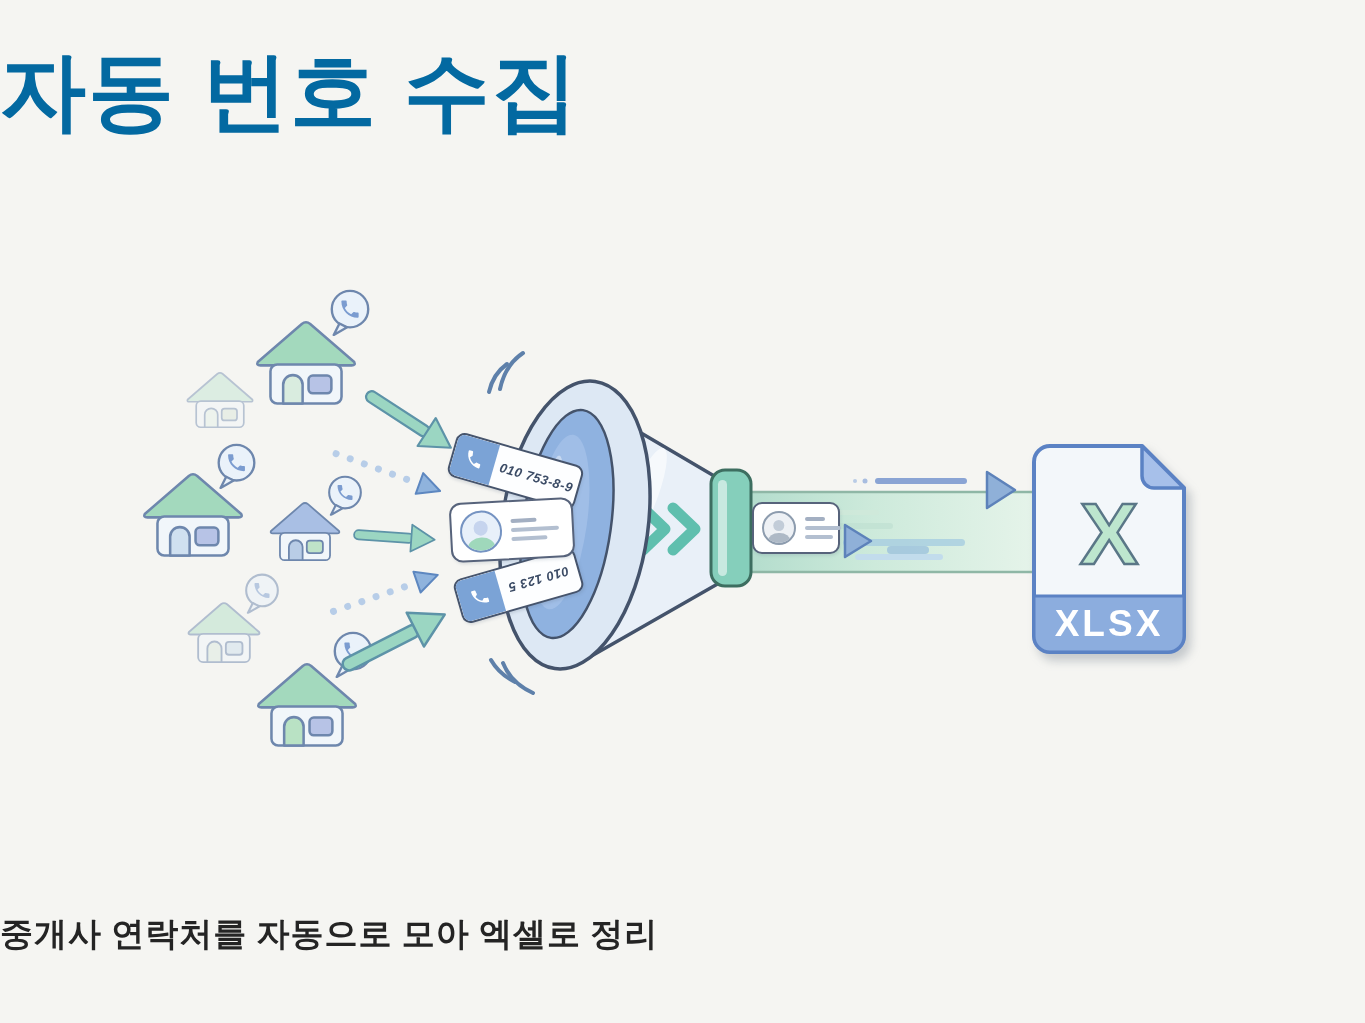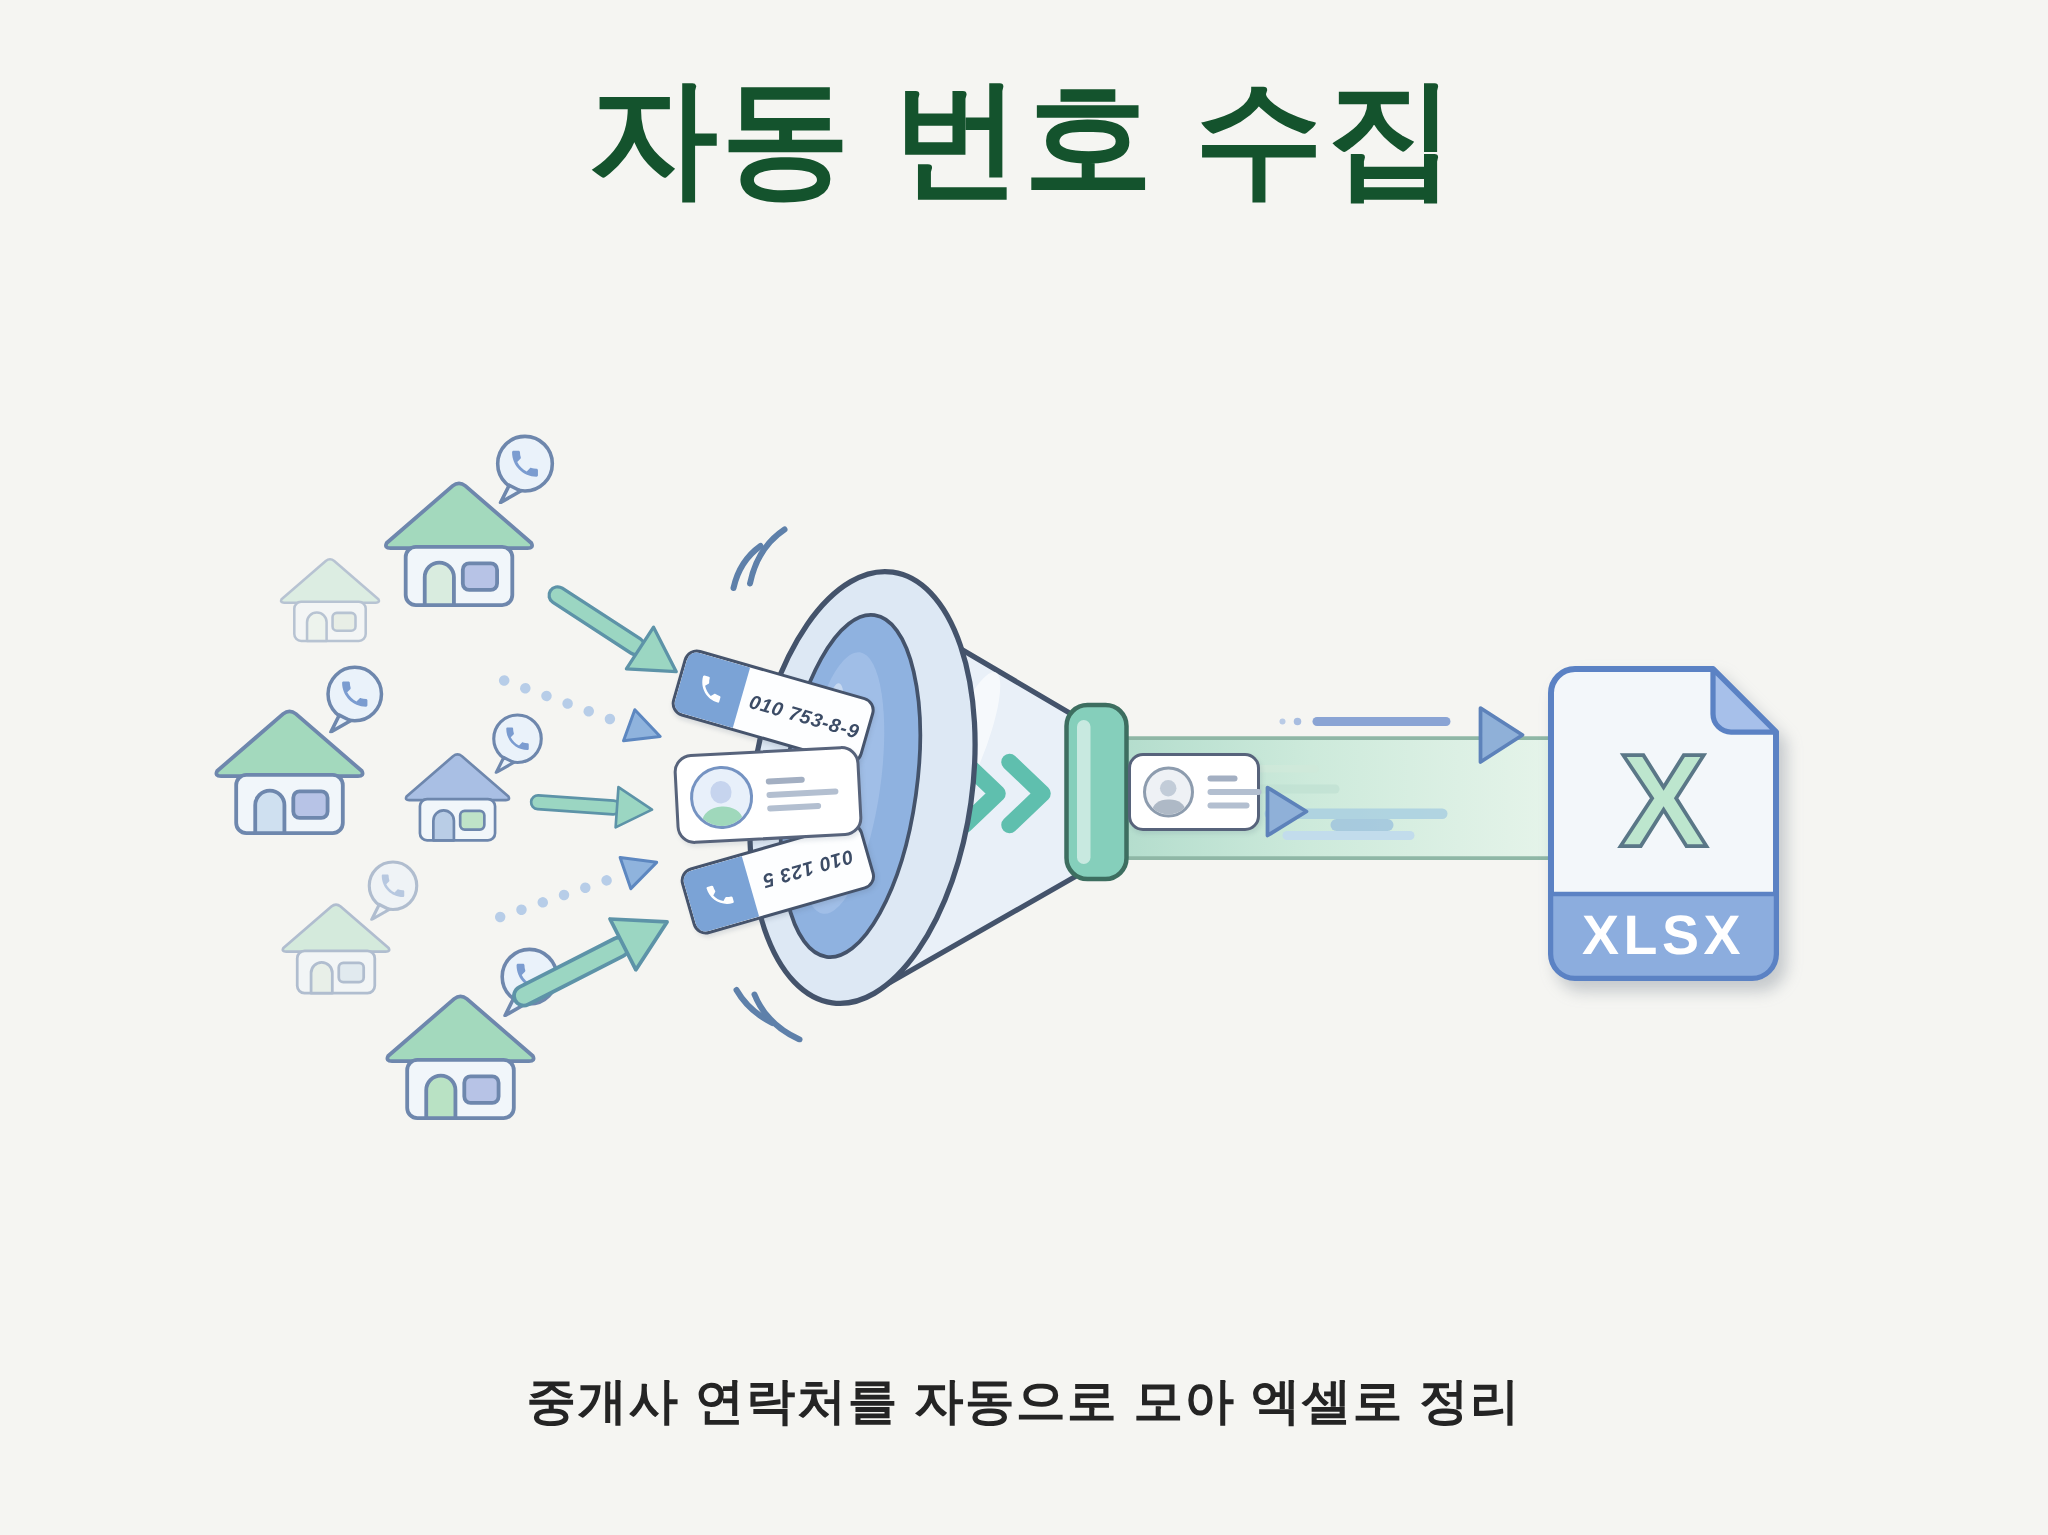--- a/index.html
+++ b/index.html
@@ -3,26 +3,26 @@
 <meta charset="utf-8">
 <style>
   html,body{margin:0;padding:0;background:#e9e9e7;}
   .stage{
     position:relative;width:1365px;height:1023px;overflow:hidden;
     background:#f5f5f2;
     font-family:"Liberation Sans", sans-serif;
   }
   
   .title{
-    position:absolute;left:0;top:34px;width:100%;text-align:center;
-    font-size:86px;font-weight:bold;color:#14532d;letter-spacing:2px;
+    position:absolute;left:0;top:34px;width:100%;
+    font-size:86px;font-weight:bold;color:#0369a1;letter-spacing:2px;
   }
   .subtitle{
-    position:absolute;left:0;top:912px;width:100%;text-align:center;
-    font-size:33px;font-weight:600;color:#242424;letter-spacing:1px;
+    position:absolute;left:0;top:912px;width:100%;
+    font-size:33px;font-weight:600;color:#242424;letter-spacing:1px;font-family:Liberation Serif, serif;
   }
   
   .abs{position:absolute;}
   
   .house{overflow:visible;}
   .faded{opacity:.45;}
   .semi{opacity:.5;}
   
   .dotarrow{display:flex;align-items:center;height:28px;transform-origin:left center;}
   .dotarrow .dot{width:7px;height:7px;border-radius:50%;background:#b7cde8;margin-right:8px;flex:none;}

